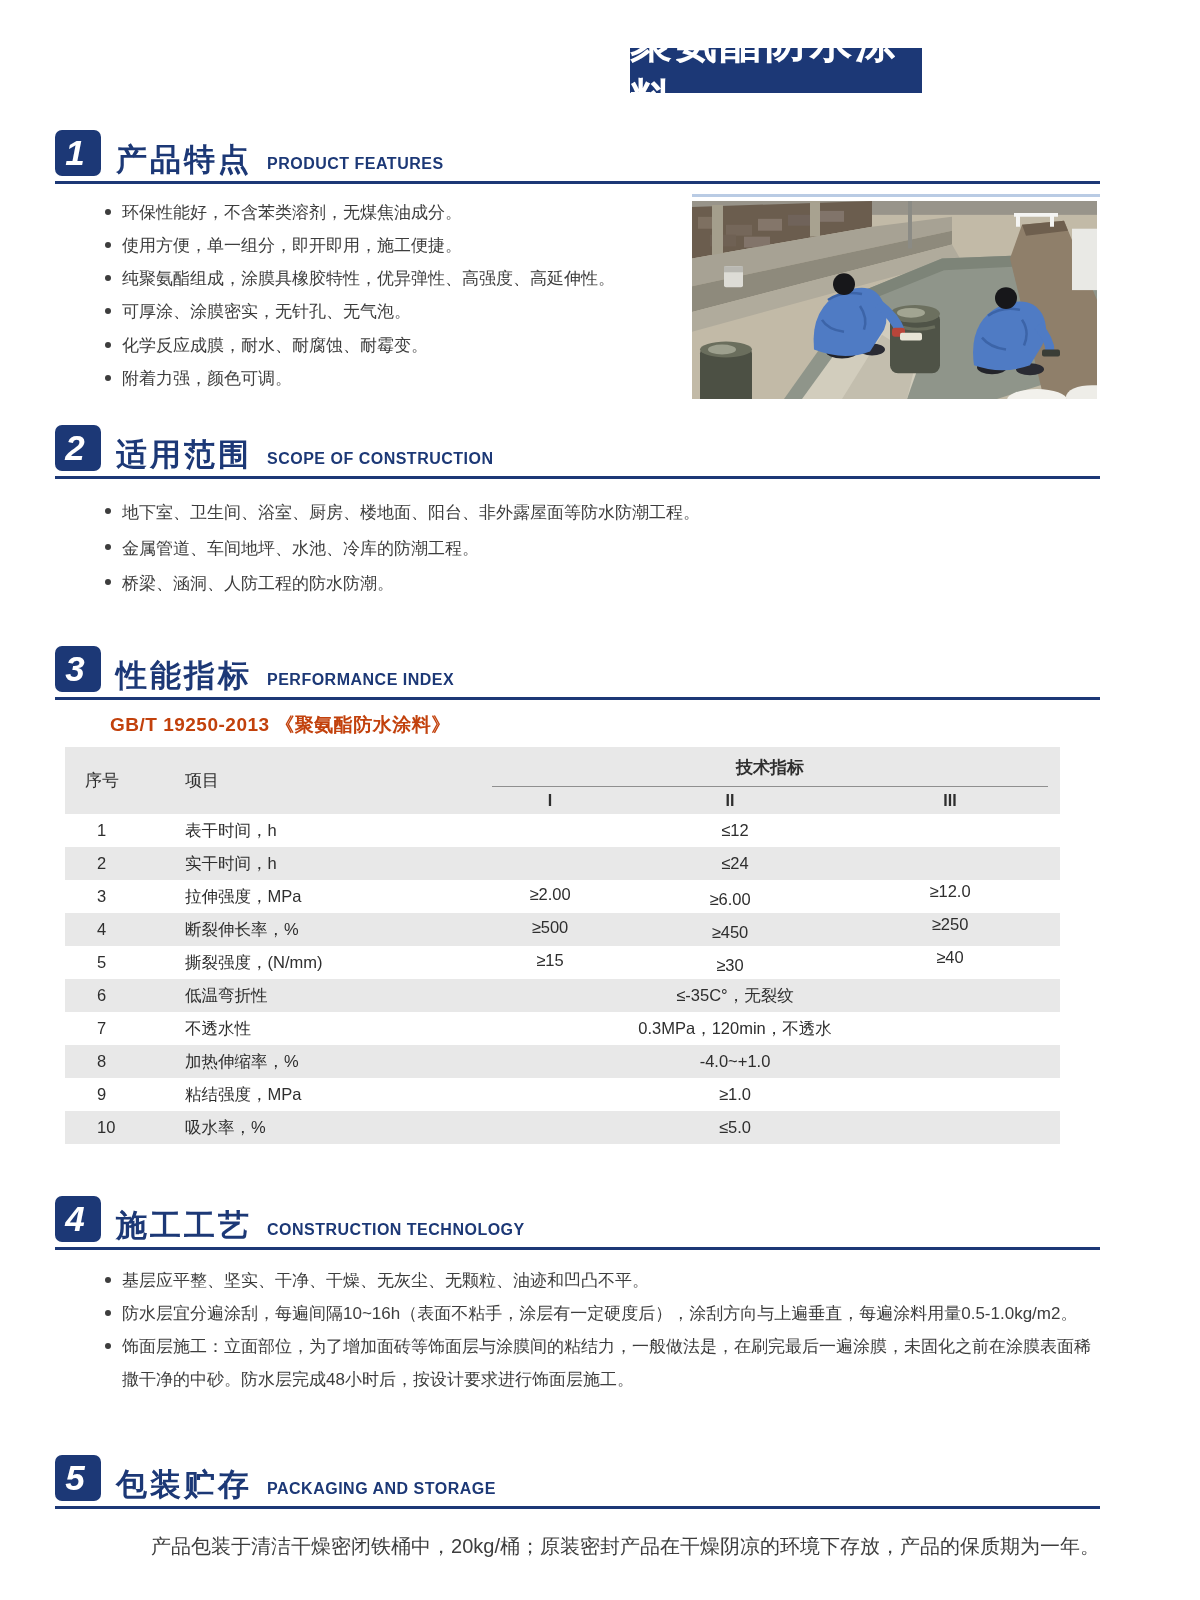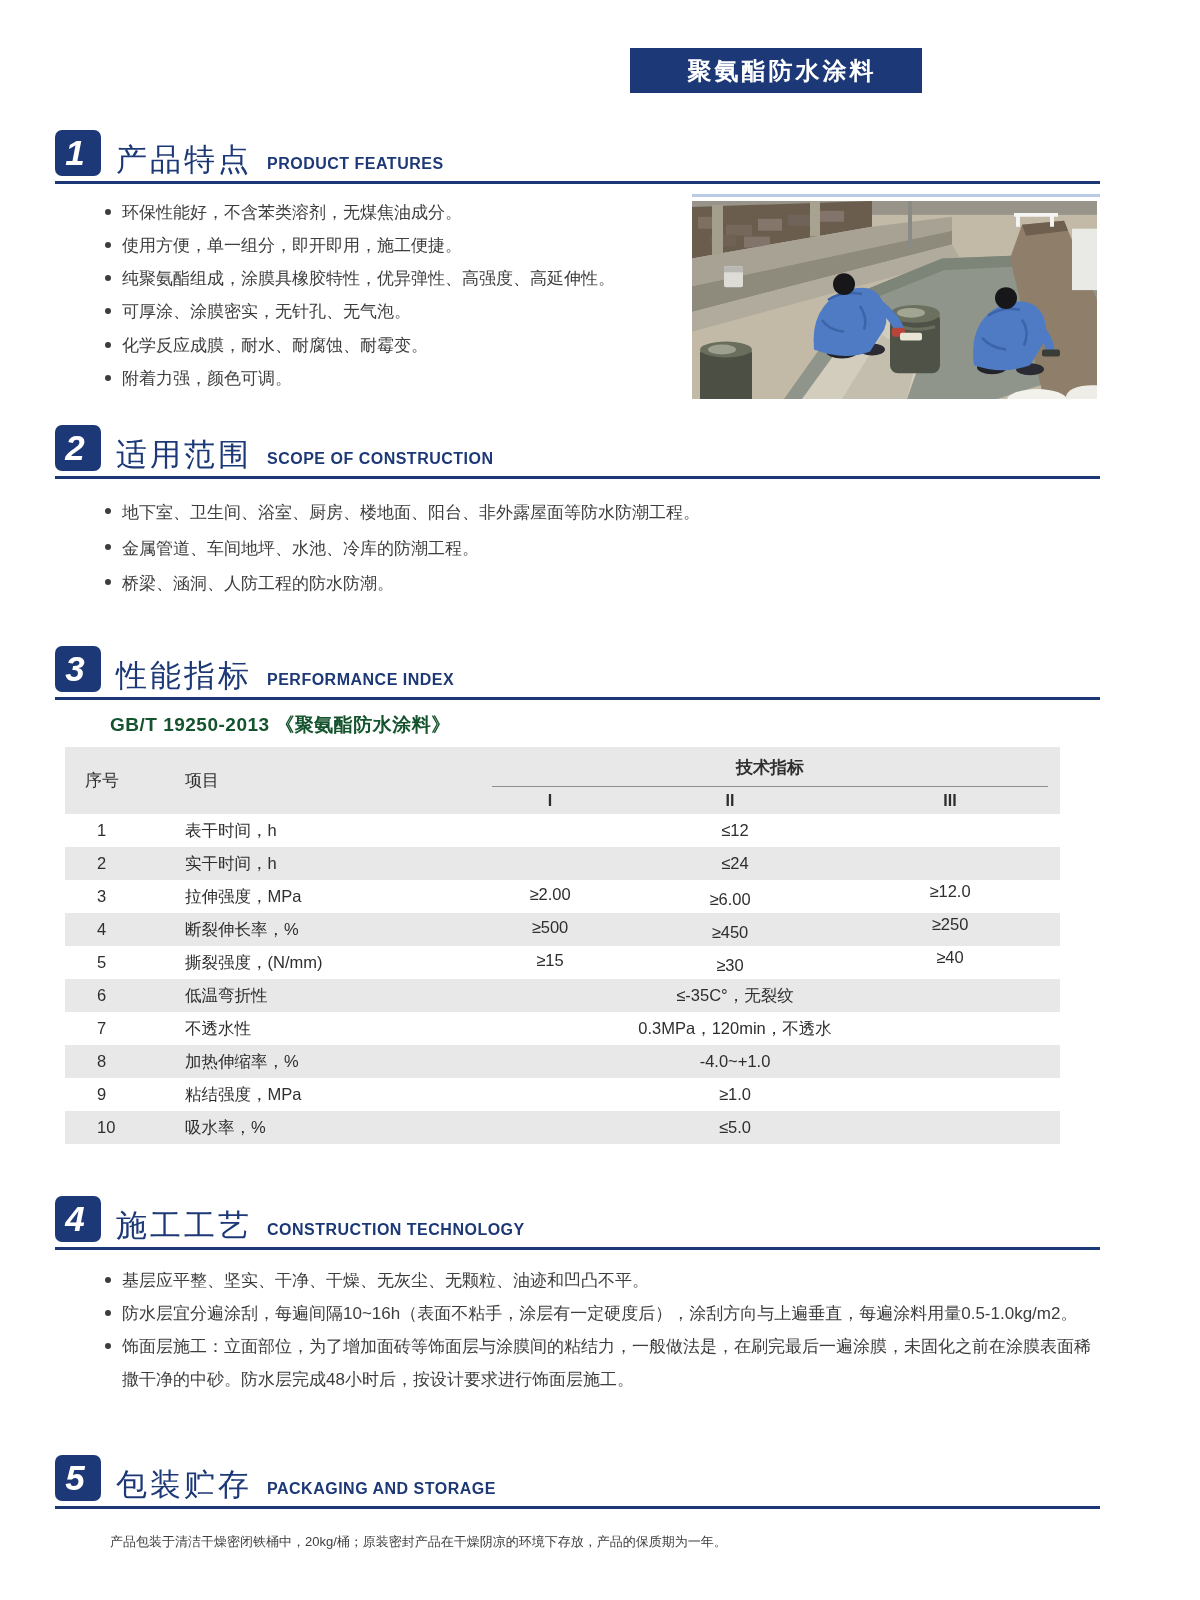--- a/index.html
+++ b/index.html
@@ -9,37 +9,37 @@
     width:1200px; height:1600px; overflow:hidden;
     font-family:"Liberation Sans","DejaVu Sans",sans-serif;
     color:#3d3d3d;
   }
   .page { width:1200px; height:1600px; padding:48px 100px 0 55px; position:relative; }
 
   
   .title-bar{
     margin-left:575px; width:292px; height:45px;
     background:#1c3876; color:#ffffff;
-    font-size:24px; font-weight:bold; letter-spacing:3px;
-    display:flex; align-items:center; justify-content:center;padding-left:12px;
+    font-size:42px; font-weight:bold; letter-spacing:3px;
+    display:flex; align-items:center; justify-content:center;
   }
 
   
   .sec-head{
     display:flex; align-items:flex-end; gap:15px;
     border-bottom:3px solid #1c3876; padding-bottom:5px;
   }
   .sec-num{
     width:46px; height:46px; background:#1c3876; border-radius:7px;
     color:#fff; font-size:35px; font-weight:bold; font-style:italic;
     display:flex; align-items:center; justify-content:center;
     padding-right:6px; flex:none;
   }
   .sec-title{
-    color:#1c3876; font-size:31px; font-weight:normal;
+    color:#1c3876; font-size:31px; font-weight:bold;
     letter-spacing:3px; line-height:1; padding-bottom:1px;text-align:center;
   }
   .sec-sub{
     color:#1c3876; font-size:16px; font-weight:bold;
     letter-spacing:.5px; padding-bottom:3px;
   }
 
   
   ul.bullets{ list-style:none; }
   ul.bullets li{ display:flex; align-items:flex-start; }
@@ -57,21 +57,21 @@
   .photo-wrap svg{ display:block; width:405px; height:198px; }
 
   
   .s2{ margin-top:26px; }
   .s2 ul.bullets{ padding-left:50px; margin-top:16px; }
   .s2 ul.bullets .btxt{ line-height:2.1; }
 
   
   .s3{ margin-top:44px; }
   .standard{
-    margin:12px 0 0 55px; color:#14532d; font-weight:bold; font-size:19px;
+    margin:12px 0 0 55px; color:#c2410c; font-weight:bold; font-size:19px;
     letter-spacing:.5px;
   }
   table.perf{ border-collapse:collapse; margin:9px 0 0 10px; width:995px; table-layout:fixed; }
   table.perf col.c1{ width:120px; } table.perf col.c2{ width:295px; }
   table.perf col.c3{ width:140px; } table.perf col.c4{ width:220px; } table.perf col.c5{ width:220px; }
   table.perf thead th{ background:#e8e8e8; font-weight:normal; font-size:17px; color:#2e2e2e; }
   table.perf th.h-seq, table.perf th.h-item{ text-align:left; }
   table.perf th.h-seq{ padding-left:20px; }
   table.perf th.h-tech{ padding:0; }
   .tech-span{ display:block; text-align:center; font-weight:bold; padding:9px 0 7px; margin:0 12px; border-bottom:1px solid #8f8f8f; }
@@ -86,21 +86,21 @@
   tr.vals td:nth-child(4){ transform:translateY(3px); }
   tr.vals td:nth-child(5){ transform:translateY(-5px); }
 
   
   .s4{ margin-top:52px; }
   .s4 ul.bullets{ padding-left:50px; margin-top:14px; }
   .s4 ul.bullets .btxt{ line-height:1.95; }
 
   
   .s5{ margin-top:58px; }
-  .s5-text{ margin:24px 0 0 55px; font-size:13px; color:#3d3d3d; }
+  .s5-text{ margin:24px 0 0 55px; font-size:20px; color:#3d3d3d;text-align:right; }
 </style>
 </head>
 <body>
 
 <div class="page">
 
   <div class="title-bar">聚氨酯防水涂料</div>
 
   <section class="s1">
     <header class="sec-head">

